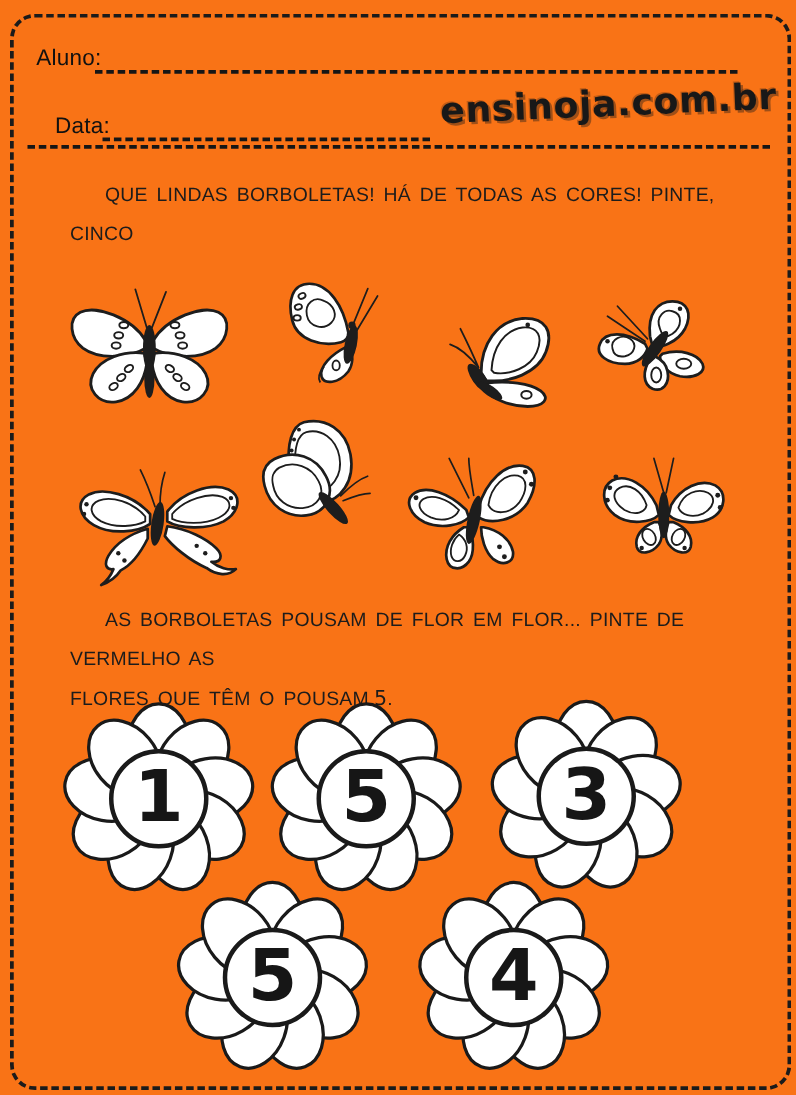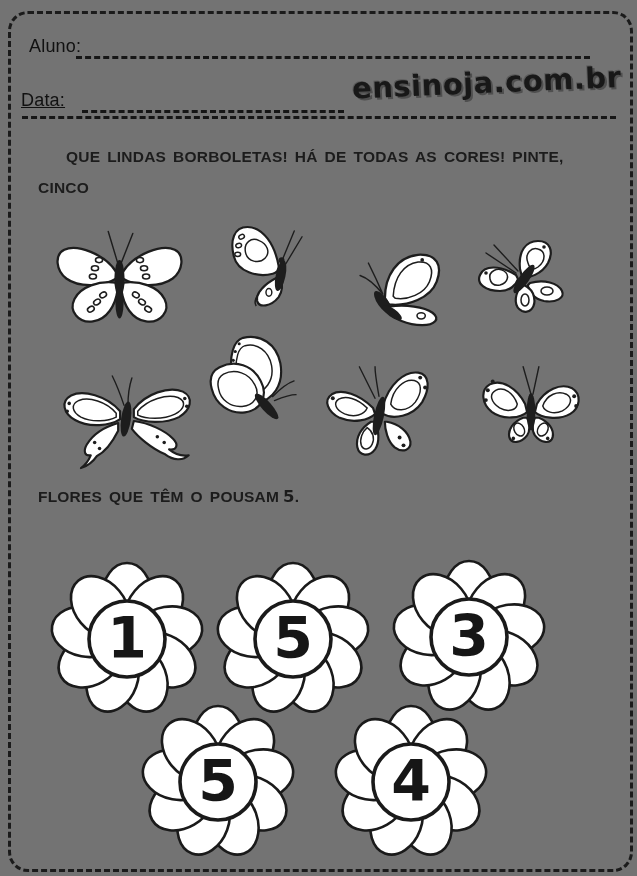--- a/index.html
+++ b/index.html
@@ -1,32 +1,32 @@
 <!DOCTYPE html>
 <html><head>
 <meta charset="utf-8">
 <style>
   html,body{margin:0;padding:0;background:#fff;}
-  .page{position:relative;width:637px;height:876px;background:#737373;overflow:hidden;
+  .page{position:relative;width:637px;height:876px;background:#f97316;overflow:hidden;
         font-family:"Liberation Sans",sans-serif;color:#1b1b1b;}
   .page-border{position:absolute;left:8px;top:11px;width:619px;height:855px;
         border:3px dashed #1b1b1b;border-radius:20px;}
   .label{position:absolute;font-size:18px;color:#111;letter-spacing:.2px;}
   #student-label{left:29px;top:36px;}
-  #date-label{left:21px;top:90px;text-decoration:underline;}
+  #date-label{left:44px;top:90px;}
   .writein{position:absolute;border-bottom:3px dashed #161616;height:20px;}
   #student-line{left:76px;top:36px;width:514px;}
   #date-line{left:82px;top:90px;width:262px;}
   .logo{position:absolute;left:352px;top:66px;width:258px;text-align:center;
         font-family:"DejaVu Sans",sans-serif;font-weight:bold;font-size:29px;
         letter-spacing:.5px;color:#181818;transform:rotate(-2.5deg);
         text-shadow:2px 2px 0 rgba(25,25,25,.4), -1px -1px 0 rgba(25,25,25,.25);}
   .separator{position:absolute;left:22px;top:116px;width:594px;border-top:3px dashed #161616;}
-  .instruction{position:absolute;left:38px;width:536px;margin:0;font-size:15.5px;
-        font-weight:bold;letter-spacing:.2px;word-spacing:2.5px;line-height:31px;color:#1c1c1c;}
+  .instruction{position:absolute;left:56px;width:536px;margin:0;font-size:15.5px;
+        font-weight:normal;letter-spacing:.2px;word-spacing:2.5px;line-height:31px;color:#1c1c1c;}
   #instr1{top:141px;}
   #instr2{top:481px;}
   .indent{display:block;text-indent:28px;}
   .line2{display:block;}
   .numeral{font-family:"DejaVu Sans",sans-serif;font-size:16.5px;margin-left:4px;}
   .bfly{position:absolute;}
   .bfly svg{display:block;width:100%;height:100%;}
   .wing{fill:#fff;stroke:#1d1d1d;stroke-width:2.2;stroke-linejoin:round;}
   .inner{fill:none;stroke:#1d1d1d;stroke-width:1.5;}
   .spot{fill:none;stroke:#1d1d1d;stroke-width:1.5;}
@@ -197,20 +197,21 @@
       <ellipse class="spot" cx="42" cy="66" rx="5" ry="7" transform="rotate(-30 42 66)"></ellipse>
       <circle class="dot" cx="36" cy="75" r="1.8"></circle>
       <path class="wing" d="M62 54 C72 58 78 66 76 74 C74 81 64 80 58 72 C54 66 56 58 58 54 Z"></path>
       <ellipse class="spot" cx="66" cy="66" rx="5" ry="7" transform="rotate(30 66 66)"></ellipse>
       <circle class="dot" cx="71" cy="75" r="1.8"></circle>
       <ellipse class="bodyp" cx="54" cy="48" rx="4.5" ry="19"></ellipse>
     </svg>
   </div>
 
   <p class="instruction" id="instr2">
+    <span class="indent">AS BORBOLETAS POUSAM DE FLOR EM FLOR... PINTE DE VERMELHO AS</span>
     <span class="line2"><span>FLORES QUE TÊM O POUSAM</span><span class="numeral">5</span><span>.</span></span>
   </p>
 
   <div class="flower" style="left:48px;top:560px;">
     <svg viewBox="0 0 158 158">
       <g fill="#fff" stroke="#1a1a1a" stroke-width="2.6">
         <ellipse cx="79" cy="37" rx="25" ry="34"></ellipse>
         <ellipse cx="79" cy="37" rx="25" ry="34" transform="rotate(40 79 79)"></ellipse>
         <ellipse cx="79" cy="37" rx="25" ry="34" transform="rotate(80 79 79)"></ellipse>
         <ellipse cx="79" cy="37" rx="25" ry="34" transform="rotate(120 79 79)"></ellipse>

